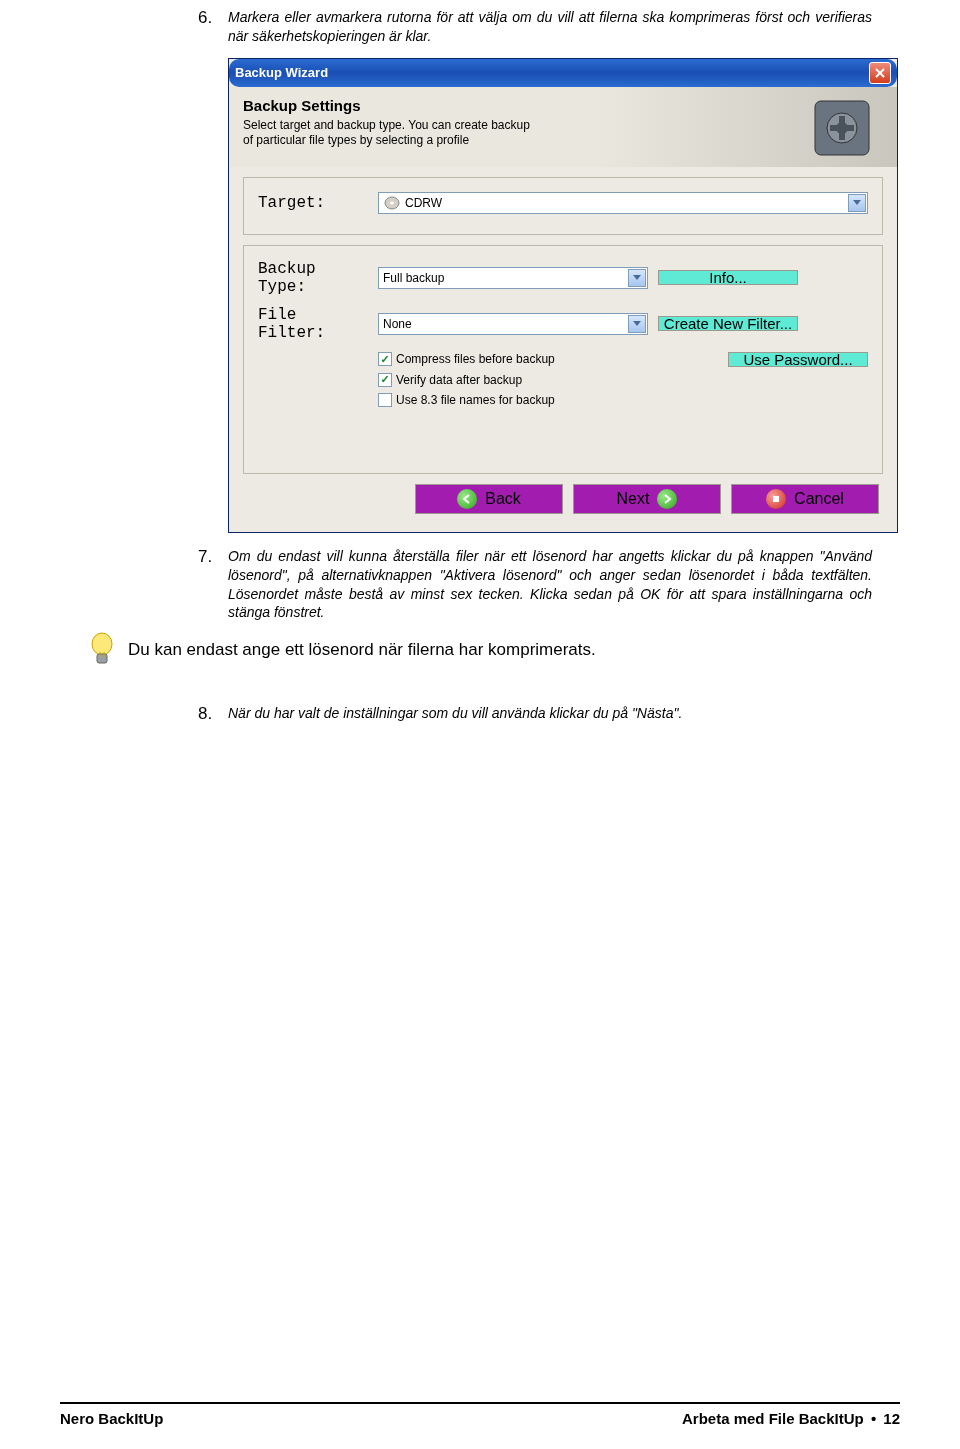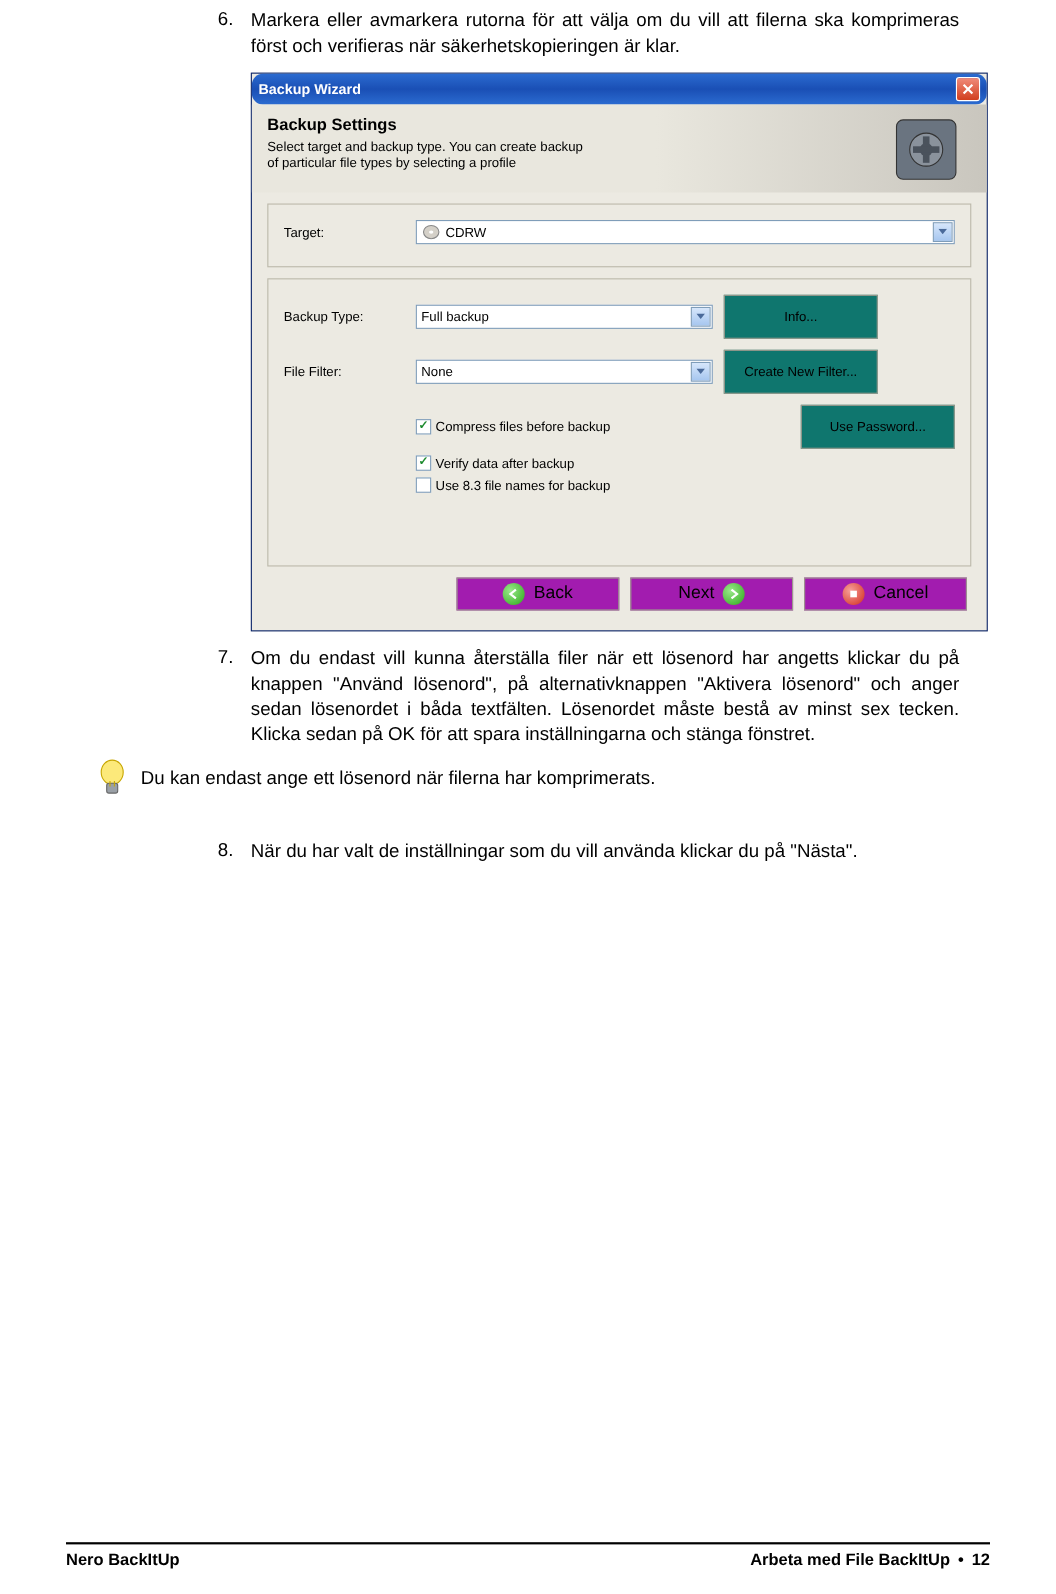--- a/index.html
+++ b/index.html
@@ -19,23 +19,24 @@
   .ol-item {
     display: flex;
     margin-bottom: 12px;
   }
   .ol-num {
     width: 30px;
     flex-shrink: 0;
     font-size: 17px;
   }
   .ol-text {
-    font-size: 17px;
+    font-size: 14px;
     line-height: 1.35;
     text-align: justify;
+    font-style: italic;
   }
   .dialog-wrap {
     margin-left: 30px;
     margin-bottom: 14px;
   }
   .dialog {
     width: 670px;
     border: 1px solid #0a246a;
     background: #eceae2;
     font-size: 12px;
@@ -98,22 +99,22 @@
     padding: 14px 14px 10px 14px;
   }
   .row {
     display: flex;
     align-items: center;
     margin-bottom: 10px;
     gap: 10px;
   }
   .row-label {
     width: 110px;
-    font-family: Liberation Sans, sans-serif;
-    font-size: 12px;
+    font-family: Liberation Mono, monospace;
+    font-size: 16px;
   }
   .select {
     height: 22px;
     background: #fff;
     border: 1px solid #7f9db9;
     display: flex;
     align-items: center;
     padding: 0 4px;
     font-family: Tahoma, sans-serif;
     font-size: 12px;
@@ -124,26 +125,26 @@
     position: absolute;
     right: 1px; top: 1px;
     width: 18px; height: 18px;
     background: linear-gradient(to bottom, #d6e6fb, #a6c6ef);
     border: 1px solid #7f9db9;
     display: flex;
     align-items: center;
     justify-content: center;
   }
   .btn-s {
-    height: 40px;
+    height: 15px;
     min-width: 140px;
-    background: #0f766e;
+    background: #5eead4;
     border: 1px solid #9c9a8c;
     font-family: Tahoma, sans-serif;
-    font-size: 12px;
+    font-size: 15px;
     display: inline-flex;
     align-items: center;
     justify-content: center;
   }
   .chk-row {
     display: flex;
     align-items: center;
     gap: 4px;
     margin-bottom: 6px;
     margin-left: 120px;

